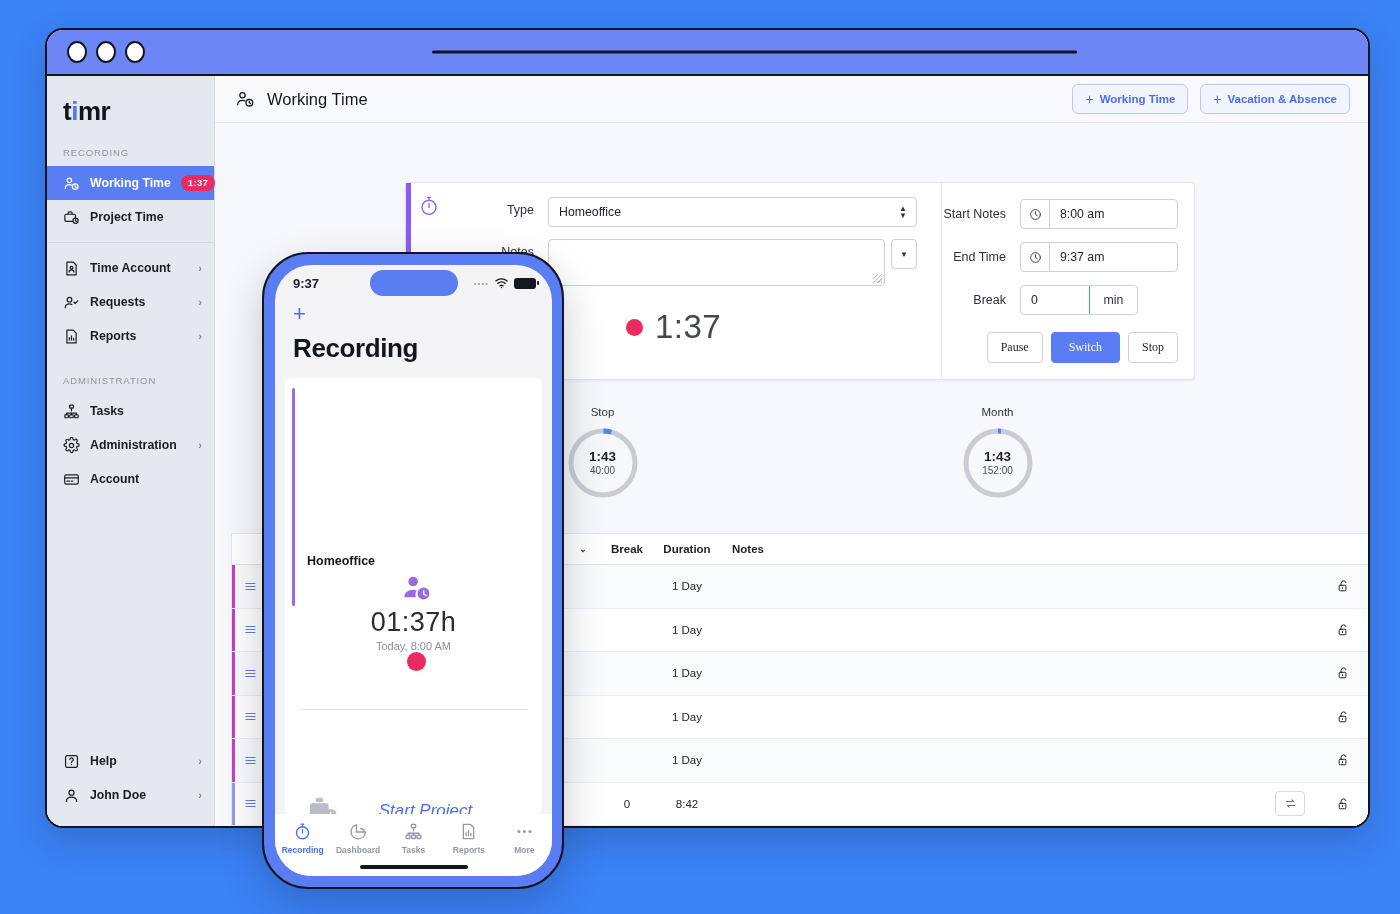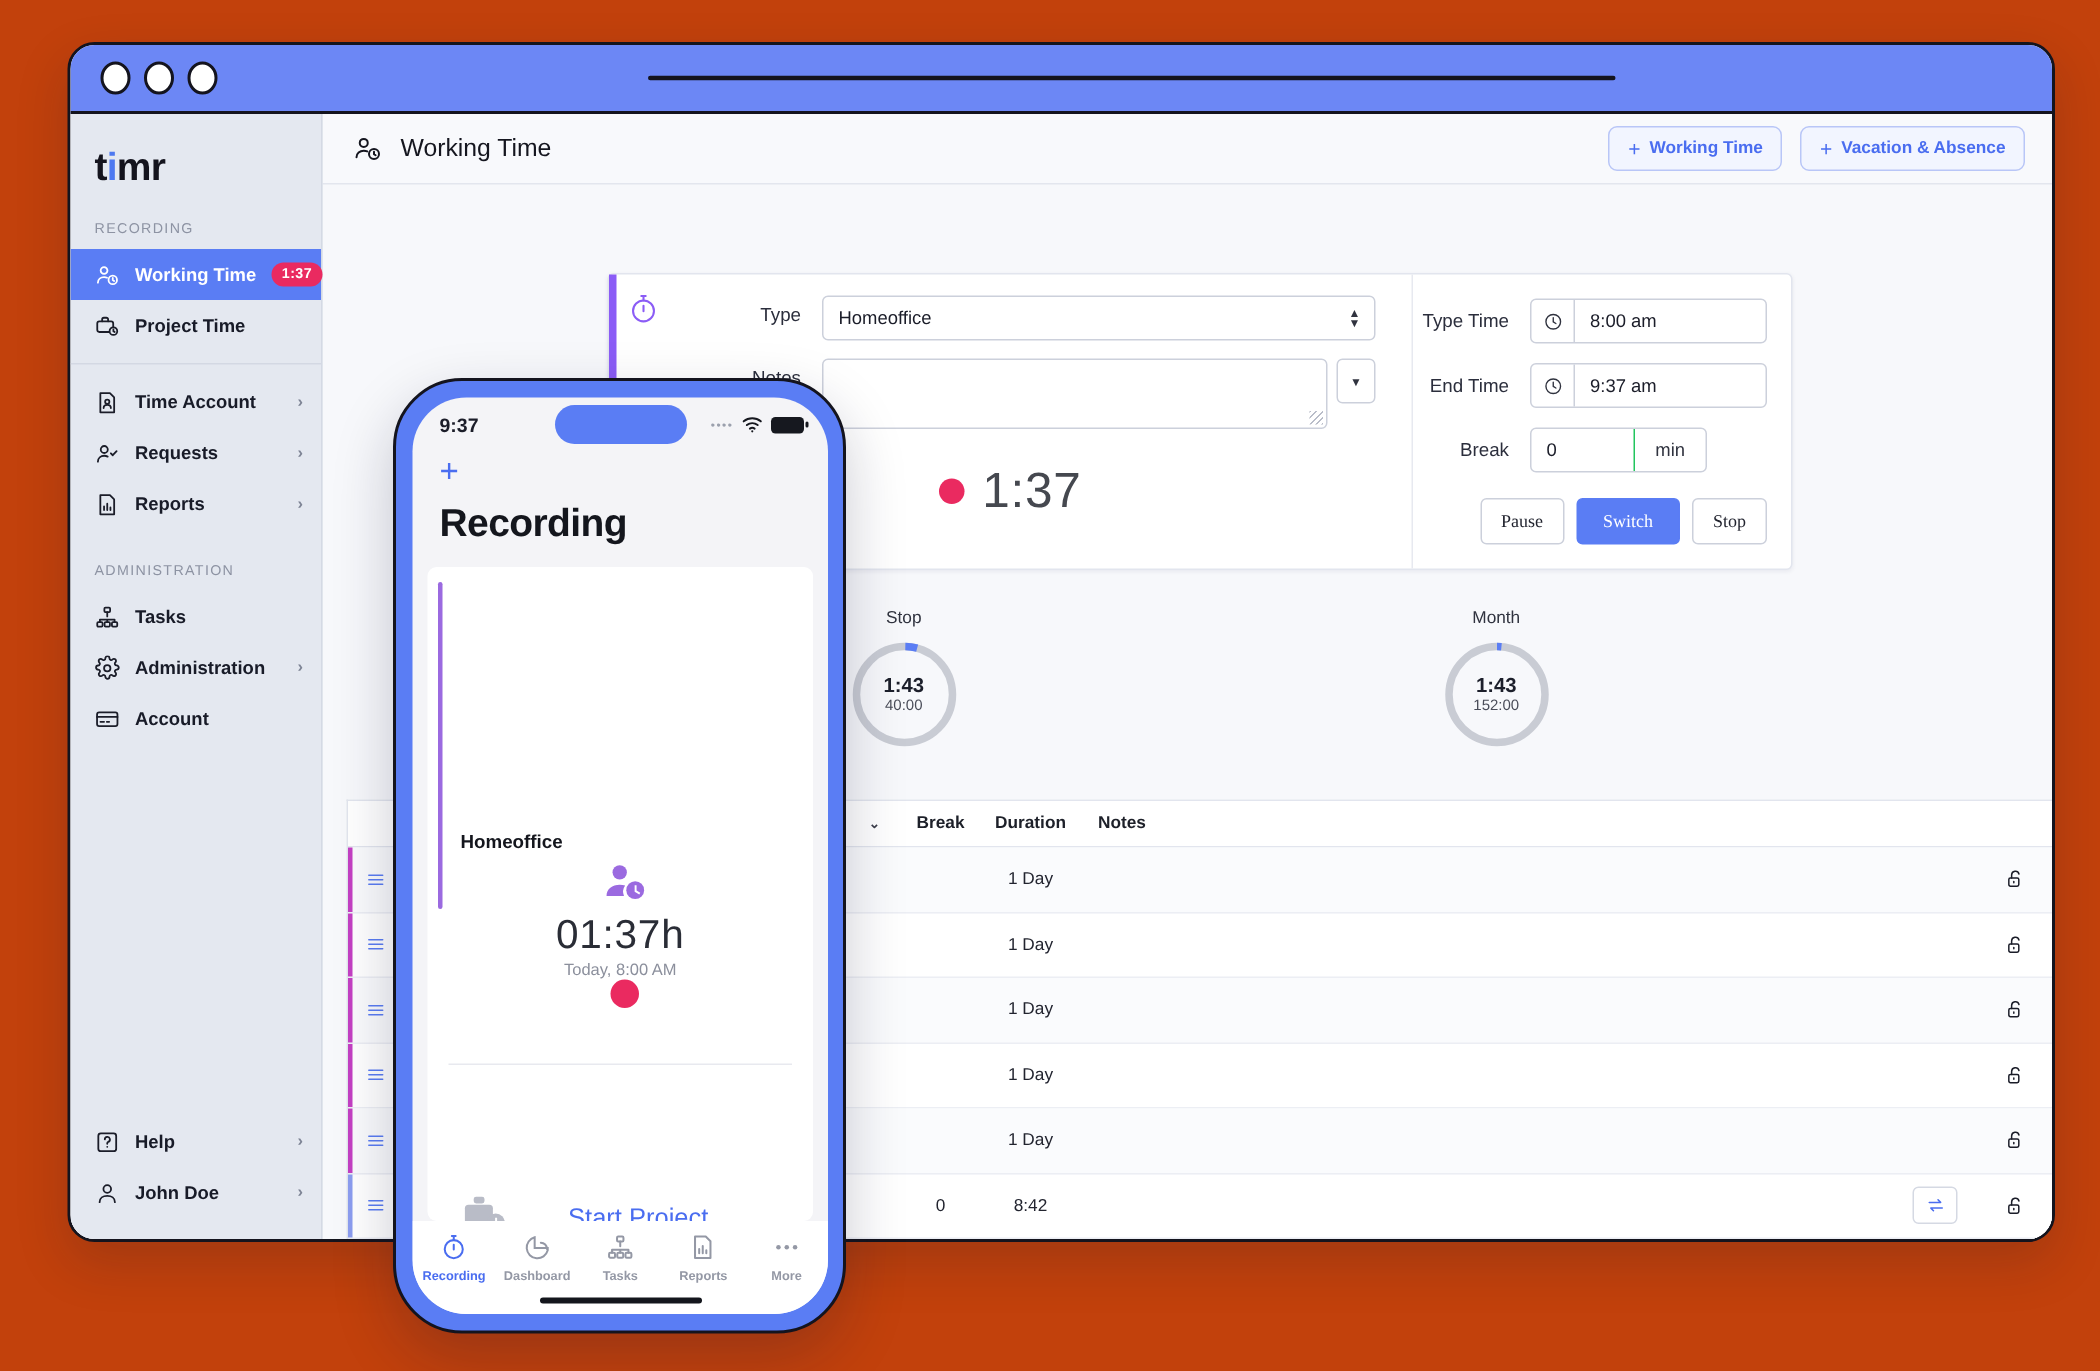--- a/index.html
+++ b/index.html
@@ -2,21 +2,21 @@
 <html><head>
 <meta charset="utf-8">
 <style>
   * { box-sizing: border-box; margin: 0; padding: 0; }
   html, body {
     width: 1400px; height: 914px;
     background: #ffffff;
     font-family: "Liberation Sans", sans-serif;
     overflow: hidden;
   }
-  .stage { position: relative; width: 1400px; height: 914px; background:#c2410c; }
+  .stage { position: relative; width: 1400px; height: 914px; background:#3b82f6; }
 
   
   .browser {
     position: absolute; left: 45px; top: 28px;
     width: 1325px; height: 800px;
     border: 2px solid #14141e;
     border-radius: 18px;
     background: #fff;
     overflow: hidden;
     box-shadow: 0 14px 34px rgba(20,20,40,.18);
@@ -219,21 +219,21 @@
   .ph-accent { position: absolute; left: 7px; top: 10px; width: 3px; height: 218px; background: #9b6ae0; border-radius:2px; }
   .ph-entry { position: absolute; left: 0; right: 0; top: 176px; padding: 0 16px 0 22px; }
   .ph-type { font-size: 12.5px; font-weight: 700; color: #14161d; margin-bottom: 4px; }
   .ph-entry-row { display: flex; align-items: center; flex-direction: column; }
   .ph-av svg { width: 31px; height: 31px; }
   .ph-time-wrap { flex: 1 1 auto; text-align: center; padding-right: 6px; }
   .ph-time { font-size: 27px; color: #2a2d36; font-weight: 300; letter-spacing: .5px; }
   .ph-sub { font-size: 11px; color: #8b8f9c; margin-top: 2px; }
   .ph-rec-dot { width: 19px; height: 19px; border-radius: 50%; background: #ea2a60; flex: 0 0 19px; }
   .ph-sep { position: absolute; left: 14px; right: 14px; top: 331px; height: 1px; background: #e8e9ef; }
-  .ph-proj { position: absolute; left: 0; right: 0; top: 415px; display: flex; align-items: center; padding: 0 16px 0 22px; }
+  .ph-proj { position: absolute; left: 0; right: 0; top: 415px; display: flex; align-items: center; padding: 0 16px 0 22px; font-style: italic; }
   .ph-proj svg { width: 32px; height: 32px; }
   .ph-proj-label { flex: 1 1 auto; text-align: center; padding-right: 14px; font-size: 17px; color: #4a6df0; cursor: pointer; }
   .tabbar { height: 62px; background: #fff; display: flex; align-items: flex-start; padding-top: 8px; position: relative; }
   .tab { flex: 1 1 0; display: flex; flex-direction: column; align-items: center; gap: 4px; cursor: pointer; }
   .tab svg { width: 19px; height: 19px; }
   .tab .tlabel { font-size: 8.5px; color: #9498a5; font-weight: 600; }
   .tab.active .tlabel { color: #4a6df0; }
   .home-ind { position: absolute; left: 50%; transform: translateX(-50%); bottom: 7px; width: 108px; height: 4.5px; border-radius: 3px; background: #14161d; }
 </style>
 </head>
@@ -436,21 +436,21 @@
               </div>
 
               <div class="timer-row">
                 <span class="rec-dot"></span>
                 <span class="timer-val">1:37</span>
               </div>
             </div>
 
             <div class="rec-right">
               <div class="rrow">
-                <div class="rlabel">Type Time</div>
+                <div class="rlabel">Start Notes</div>
                 <div class="inp">
                   <span class="pfx">
                     <svg viewBox="0 0 24 24" fill="none" stroke="#30333f" stroke-width="1.7" stroke-linecap="round">
                         <circle cx="12" cy="12" r="9"></circle>
                         <path d="M12 7v5.2l3.2 2"></path>
                       </svg>
                   </span>
                   <span class="val">8:00 am</span>
                 </div>
               </div>

